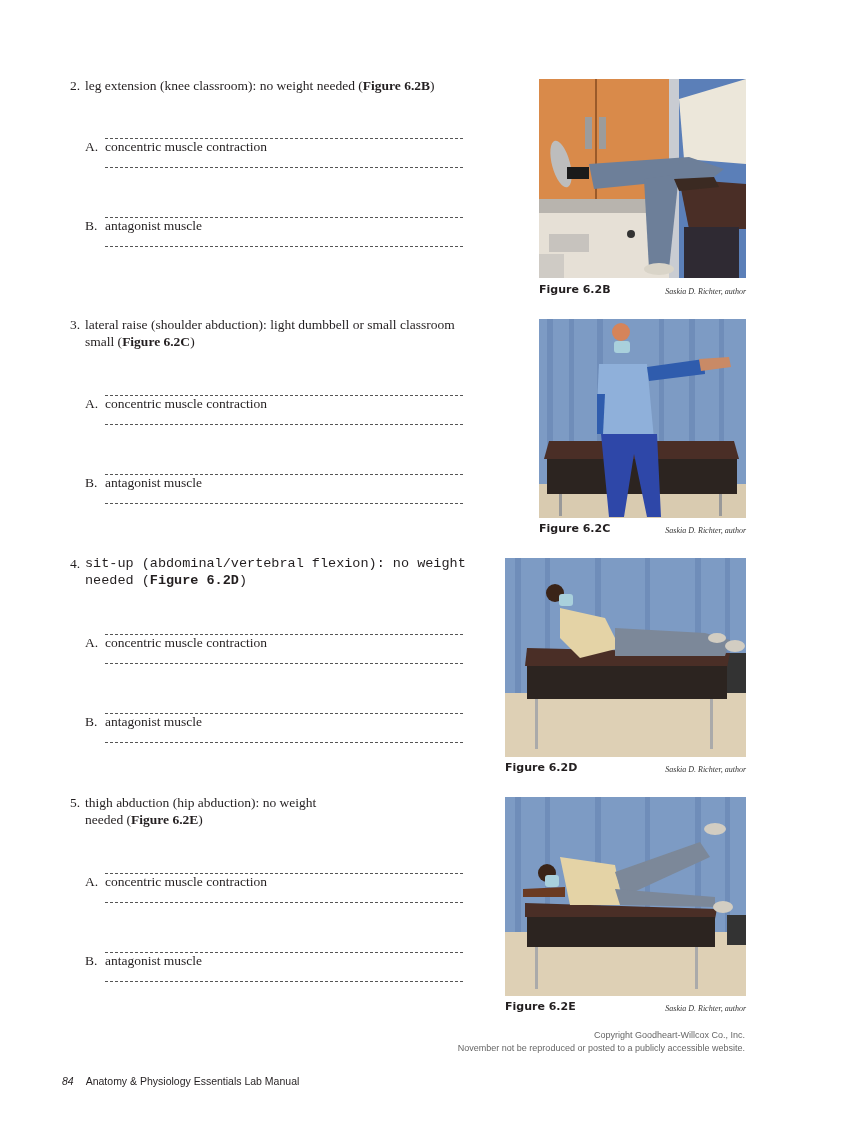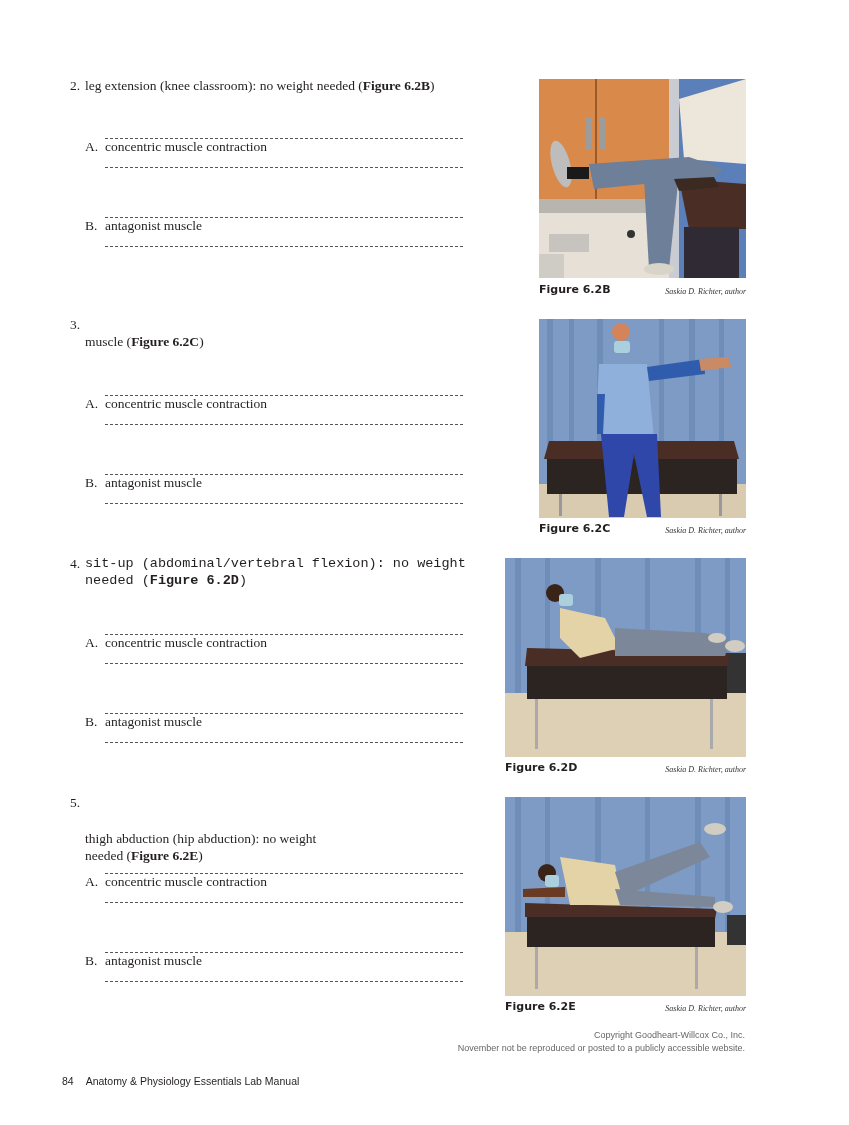--- a/index.html
+++ b/index.html
@@ -9,21 +9,21 @@
   .q .stem { position: absolute; left: 15px; top: 0; }
   .q .stem b { font-weight: bold; }
   .sub { position: absolute; left: 15px; font-size: 13.5px; line-height: 17px; white-space: nowrap; margin-top: 40px; }
   .sub .letter { display: inline-block; width: 20px; }
   .line { position: absolute; left: 35px; width: 358px; height: 0; border-top: 1px dashed #555; }
   .fig { position: absolute; overflow: hidden; }
   .fig svg { display: block; }
   .cap { position: absolute; font-family: "DejaVu Sans", sans-serif; font-weight: bold; font-size: 11px; color: #231f20; }
   .credit { position: absolute; font-family: "Liberation Serif", serif; font-style: italic; font-size: 8px; color: #333; text-align: right; }
   .footer-left { position: absolute; left: 62px; top: 1075px; font-family: "Liberation Sans", sans-serif; font-size: 10.5px; color: #231f20; }
-  .footer-left .pg { margin-right: 12px; }
+  .footer-left .pg { margin-right: 12px; font-style: italic; }
   .footer-right { position: absolute; right: 104px; top: 1029px; font-family: "Liberation Sans", sans-serif; font-size: 9px; color: #666; text-align: right; line-height: 13px; }
 </style>
 </head>
 <body>
 
 <div class="q" style="top:77px;">
   <span class="num">2.</span>
   <span class="stem" style="white-space:nowrap;"><span>leg extension (knee classroom): no weight needed (</span><b>Figure 6.2B</b><span>)</span></span>
   <div class="sub" style="top:21px;"><span class="letter">A.</span><span>concentric muscle contraction</span></div>
   <div class="line" style="top:61px;"></div>
@@ -55,21 +55,21 @@
     <path d="M135 100 L175 98 L180 108 L140 112 Z" fill="#3b2a22"></path>
     <ellipse cx="120" cy="190" rx="15" ry="6" fill="#d9d4c8"></ellipse>
     <circle cx="92" cy="155" r="4" fill="#333"></circle>
   </svg>
 </div>
 <div class="cap" style="left:539px; top:283px;">Figure 6.2B</div>
 <div class="credit" style="left:600px; top:287px; width:146px;">Saskia D. Richter, author</div>
 
 <div class="q" style="top:316px;">
   <span class="num">3.</span>
-  <span class="stem" style="white-space:nowrap;"><br><span>muscle (</span><b>Figure 6.2C</b><span>)</span></span>
+  <span class="stem" style="white-space:nowrap;"><span>lateral raise (shoulder abduction): light dumbbell or small classroom</span><br><span>small (</span><b>Figure 6.2C</b><span>)</span></span>
   <div class="sub" style="top:39px;"><span class="letter">A.</span><span>concentric muscle contraction</span></div>
   <div class="line" style="top:79px;"></div>
   <div class="line" style="top:108px;"></div>
   <div class="sub" style="top:118px;"><span class="letter">B.</span><span>antagonist muscle</span></div>
   <div class="line" style="top:158px;"></div>
   <div class="line" style="top:187px;"></div>
 </div>
 
 <div class="fig" style="left:539px; top:319px; width:207px; height:199px;">
   <svg width="207" height="199" viewBox="0 0 207 199">
@@ -133,21 +133,21 @@
     <path d="M110 70 L200 75 L225 82 L220 98 L110 98 Z" fill="#7c8899"></path>
     <ellipse cx="212" cy="80" rx="9" ry="5" fill="#d2cdc2"></ellipse>
     <ellipse cx="230" cy="88" rx="10" ry="6" fill="#d2cdc2"></ellipse>
   </svg>
 </div>
 <div class="cap" style="left:505px; top:761px;">Figure 6.2D</div>
 <div class="credit" style="left:600px; top:765px; width:146px;">Saskia D. Richter, author</div>
 
 <div class="q" style="top:794px;">
   <span class="num">5.</span>
-  <span class="stem" style="white-space:nowrap;margin-top:36px;"><span>thigh abduction (hip abduction): no weight</span><br><span>needed (</span><b>Figure 6.2E</b><span>)</span></span>
+  <span class="stem" style="white-space:nowrap;"><span>thigh abduction (hip abduction): no weight</span><br><span>needed (</span><b>Figure 6.2E</b><span>)</span></span>
   <div class="sub" style="top:39px;"><span class="letter">A.</span><span>concentric muscle contraction</span></div>
   <div class="line" style="top:79px;"></div>
   <div class="line" style="top:108px;"></div>
   <div class="sub" style="top:118px;"><span class="letter">B.</span><span>antagonist muscle</span></div>
   <div class="line" style="top:158px;"></div>
   <div class="line" style="top:187px;"></div>
 </div>
 
 <div class="fig" style="left:505px; top:797px; width:241px; height:199px;">
   <svg width="241" height="199" viewBox="0 0 241 199">

